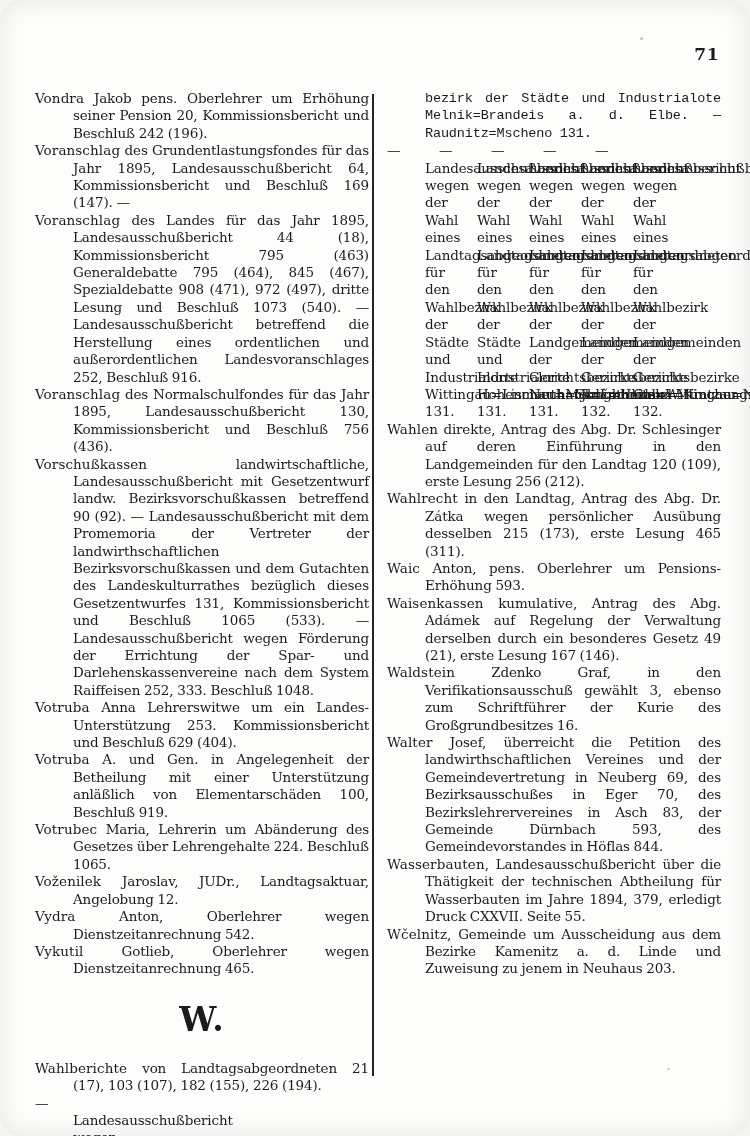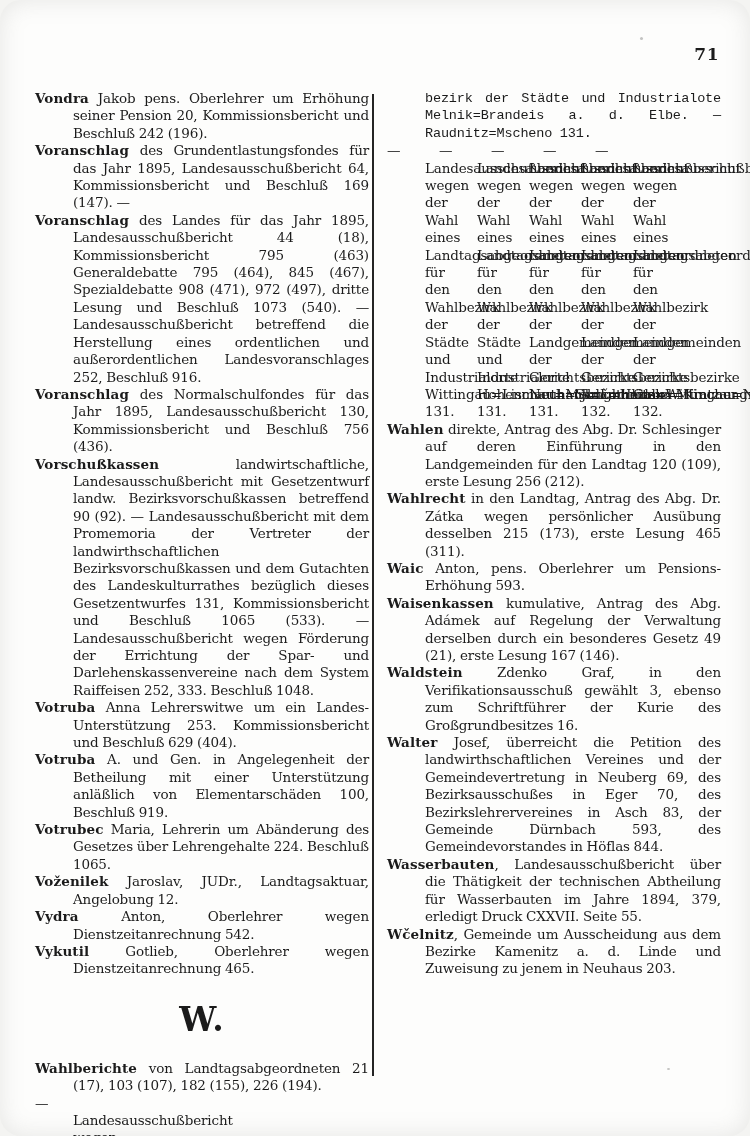--- a/index.html
+++ b/index.html
@@ -40,21 +40,21 @@
     width: 2px; height: 982px;
     background: #242424;
   }
   p.entry {
     margin: 0;
     text-align: justify;
     padding-left: 38px;
     text-indent: -38px;
   }
   p.entry.continuation { text-indent: 0; font-family: Liberation Mono, monospace; }
-  .head { font-weight: bold; letter-spacing: 0.1px; margin-top: 24px; }
+  .head { font-weight: normal; letter-spacing: 0.1px; margin-top: 24px; }
   .dash { display: inline-block; width: 14px; margin-right: 13px; text-indent: 0; }
   .section-heading {
     text-align: center;
     font-weight: bold;
     font-size: 33px;
     line-height: 36px;
     margin: 24px 0 22px 0;
     letter-spacing: 1px;
   }
   

